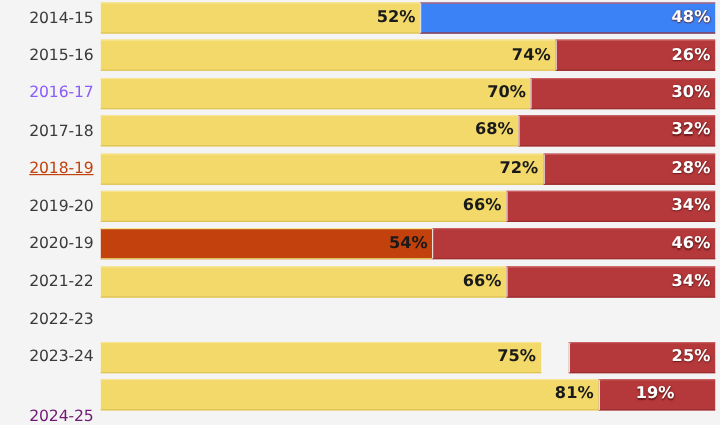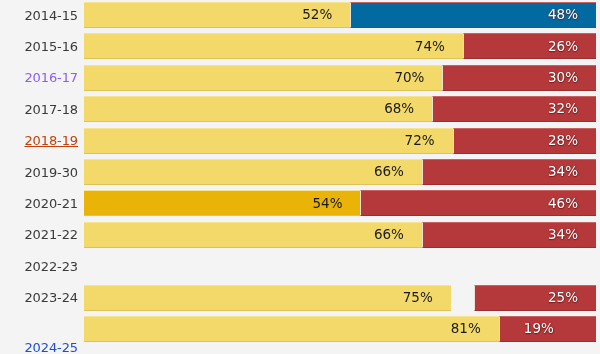--- a/index.html
+++ b/index.html
@@ -59,44 +59,44 @@
     border-bottom: 1px solid #dcc257;
   }
   .seg-b {
     background: #b5383a;
     border-top: 1px solid #c96163;
     border-bottom: 1px solid #9a2d2f;
     border-left: 1px solid #e9e0d8;
   }
   .val {
     font-size: 13.5px;
-    font-weight: normal;
+    font-weight: bold;
     line-height: 1;
-    padding-right: 18px;
+    padding-right: 4px;
     white-space: nowrap;
   }
   .val-a {
     color: #1a1a1a;
   }
   .val-b {
     color: #ffffff;
     text-shadow: 0 1px 1px rgba(90,20,20,0.75), 1px 0 1px rgba(90,20,20,0.5);
   }
 </style>
 </head>
 <body>
 
 <div id="chart" style="background: rgb(244, 244, 244);">
     <div class="row" style="top: 2px; height: 26px;">
       <div class="cat-label" style="color: rgb(58, 58, 58);">2014-15</div>
       <div class="bars">
         <div class="seg seg-a" style="width: 52%; background: rgb(242, 217, 106);">
           <span class="val val-a">52%</span>
         </div>
-        <div class="seg seg-b" style="width: 48%; background: #0369a1;">
+        <div class="seg seg-b" style="width: 48%; background: #3b82f6;">
           <span class="val val-b">48%</span>
         </div>
       </div>
     </div>
     <div class="row" style="top: 33.4px; height: 26px;">
       <div class="cat-label" style="color: rgb(58, 58, 58);">2015-16</div>
       <div class="bars">
         <div class="seg seg-a" style="width: 74%; background: rgb(242, 217, 106);">
           <span class="val val-a">74%</span>
         </div>
@@ -132,34 +132,34 @@
       <div class="bars">
         <div class="seg seg-a" style="width: 72%; background: rgb(242, 217, 106);">
           <span class="val val-a">72%</span>
         </div>
         <div class="seg seg-b" style="width: 28%; background: rgb(181, 56, 58);">
           <span class="val val-b">28%</span>
         </div>
       </div>
     </div>
     <div class="row" style="top: 159px; height: 26px;">
-      <div class="cat-label" style="color: rgb(58, 58, 58);">2019-30</div>
+      <div class="cat-label" style="color: rgb(58, 58, 58);">2019-20</div>
       <div class="bars">
         <div class="seg seg-a" style="width: 66%; background: rgb(242, 217, 106);">
           <span class="val val-a">66%</span>
         </div>
         <div class="seg seg-b" style="width: 34%; background: rgb(181, 56, 58);">
           <span class="val val-b">34%</span>
         </div>
       </div>
     </div>
     <div class="row" style="top: 190.4px; height: 26px;">
-      <div class="cat-label" style="color: rgb(58, 58, 58);">2020-21</div>
-      <div class="bars">
-        <div class="seg seg-a" style="width: 54%; background: #eab308;">
+      <div class="cat-label" style="color: rgb(58, 58, 58);">2020-19</div>
+      <div class="bars">
+        <div class="seg seg-a" style="width: 54%; background: #c2410c;">
           <span class="val val-a">54%</span>
         </div>
         <div class="seg seg-b" style="width: 46%; background: rgb(181, 56, 58);">
           <span class="val val-b">46%</span>
         </div>
       </div>
     </div>
     <div class="row" style="top: 221.8px; height: 26px;">
       <div class="cat-label" style="color: rgb(58, 58, 58);">2021-22</div>
       <div class="bars">
@@ -179,21 +179,21 @@
       <div class="bars">
         <div class="seg seg-a" style="width: 75%; background: rgb(242, 217, 106);">
           <span class="val val-a">75%</span>
         </div>
         <div class="seg seg-b" style="width: 25%; background: rgb(181, 56, 58); margin-left: 23px;">
           <span class="val val-b">25%</span>
         </div>
       </div>
     </div>
     <div class="row" style="top: 316px; height: 26px;">
-      <div class="cat-label" style="color: #1d4ed8; margin-top: 37px;">2024-25</div>
+      <div class="cat-label" style="color: #701a75; margin-top: 37px;">2024-25</div>
       <div class="bars">
         <div class="seg seg-a" style="width: 81%; background: rgb(242, 217, 106);">
           <span class="val val-a">81%</span>
         </div>
         <div class="seg seg-b" style="width: 19%; background: rgb(181, 56, 58); justify-content: center;">
           <span class="val val-b">19%</span>
         </div>
       </div>
     </div>
   </div>

